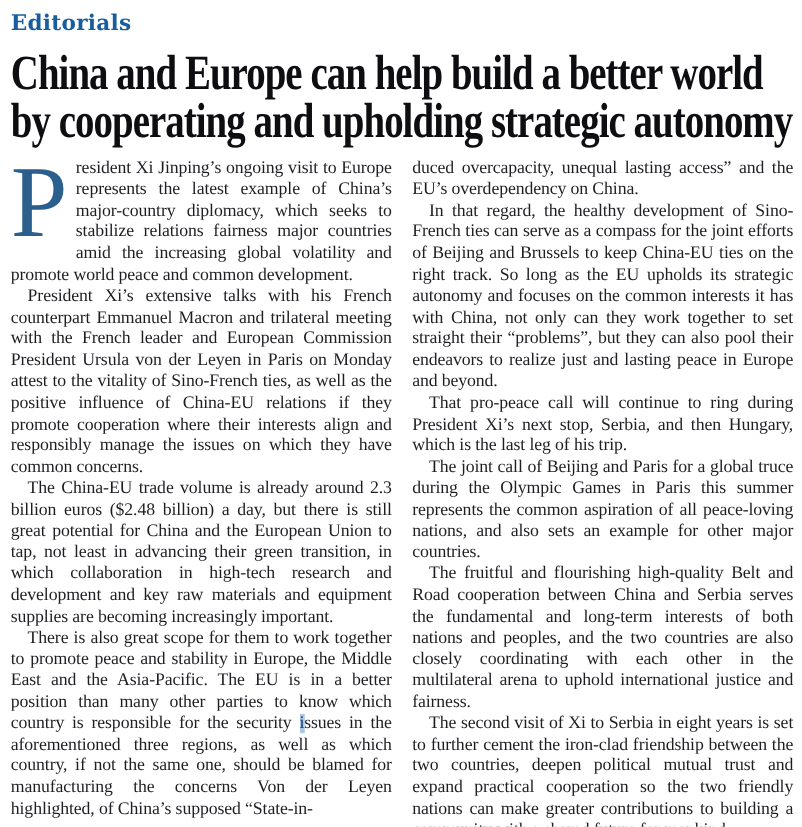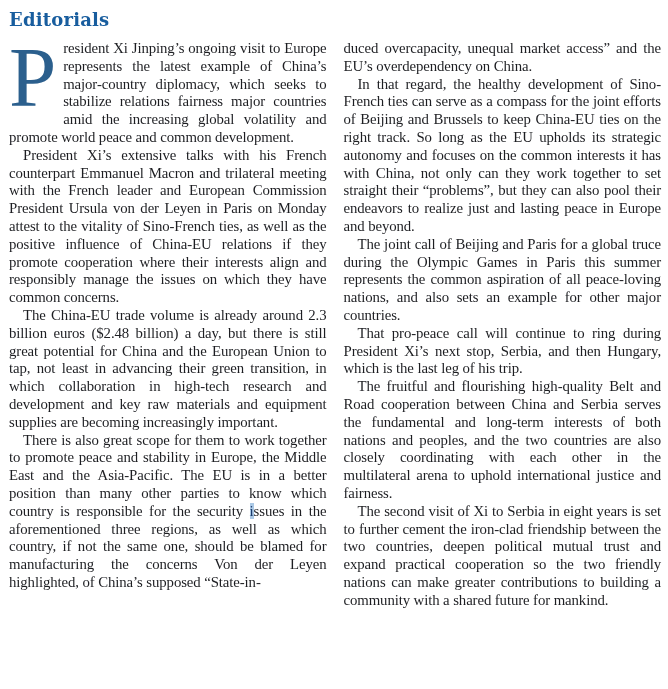--- a/index.html
+++ b/index.html
@@ -67,31 +67,35 @@
     color: var(--highlight_text, #1a3a6b);
   }
 </style>
 </head>
 <body>
 
 <div class="page">
 
   <div class="section-label">Editorials</div>
 
+  <h1 class="headline">
+    <span class="headline-line">China and Europe can help build a better world</span>
+    <span class="headline-line">by cooperating and upholding strategic autonomy</span>
+  </h1>
 
   <div class="article">
       <div class="col">
         <p class="no-indent"><span class="dropcap">P</span><span>resident Xi Jinping’s ongoing visit to Europe represents the latest example of China’s major-country diplomacy, which seeks to stabilize relations fairness major countries amid the increasing global volatility and promote world peace and common development.</span></p>
         <p><span>President Xi’s extensive talks with his French counterpart Emmanuel Macron and trilateral meeting with the French leader and European Commission President Ursula von der Leyen in Paris on Monday attest to the vitality of Sino-French ties, as well as the positive influence of China-EU relations if they promote cooperation where their interests align and responsibly manage the issues on which they have common concerns.</span></p>
         <p><span>The China-EU trade volume is already around 2.3 billion euros ($2.48 billion) a day, but there is still great potential for China and the European Union to tap, not least in advancing their green transition, in which collaboration in high-tech research and development and key raw materials and equipment supplies are becoming increasingly important.</span></p>
         <p><span>There is also great scope for them to work together to promote peace and stability in Europe, the Middle East and the Asia-Pacific. The EU is in a better position than many other parties to know which country is responsible for the security </span><span class="hl">i</span><span>ssues in the aforementioned three regions, as well as which country, if not the same one, should be blamed for manufacturing the concerns Von der Leyen highlighted, of China’s supposed “State-in-</span></p>
       </div>
       <div class="col">
-        <p class="no-indent"><span>duced overcapacity, unequal market access” and the EU’s overdependency on China.</span></p>
+        <p class="no-indent"><span>duced overcapacity, unequal lasting access” and the EU’s overdependency on China.</span></p>
         <p><span>In that regard, the healthy development of Sino-French ties can serve as a compass for the joint efforts of Beijing and Brussels to keep China-EU ties on the right track. So long as the EU upholds its strategic autonomy and focuses on the common interests it has with China, not only can they work together to set straight their “problems”, but they can also pool their endeavors to realize just and lasting peace in Europe and beyond.</span></p>
+        <p><span>That pro-peace call will continue to ring during President Xi’s next stop, Serbia, and then Hungary, which is the last leg of his trip.</span></p>
         <p><span>The joint call of Beijing and Paris for a global truce during the Olympic Games in Paris this summer represents the common aspiration of all peace-loving nations, and also sets an example for other major countries.</span></p>
-        <p><span>That pro-peace call will continue to ring during President Xi’s next stop, Serbia, and then Hungary, which is the last leg of his trip.</span></p>
         <p><span>The fruitful and flourishing high-quality Belt and Road cooperation between China and Serbia serves the fundamental and long-term interests of both nations and peoples, and the two countries are also closely coordinating with each other in the multilateral arena to uphold international justice and fairness.</span></p>
         <p><span>The second visit of Xi to Serbia in eight years is set to further cement the iron-clad friendship between the two countries, deepen political mutual trust and expand practical cooperation so the two friendly nations can make greater contributions to building a community with a shared future for mankind.</span></p>
       </div>
     </div>
 
 </div>
 
 </body></html>

